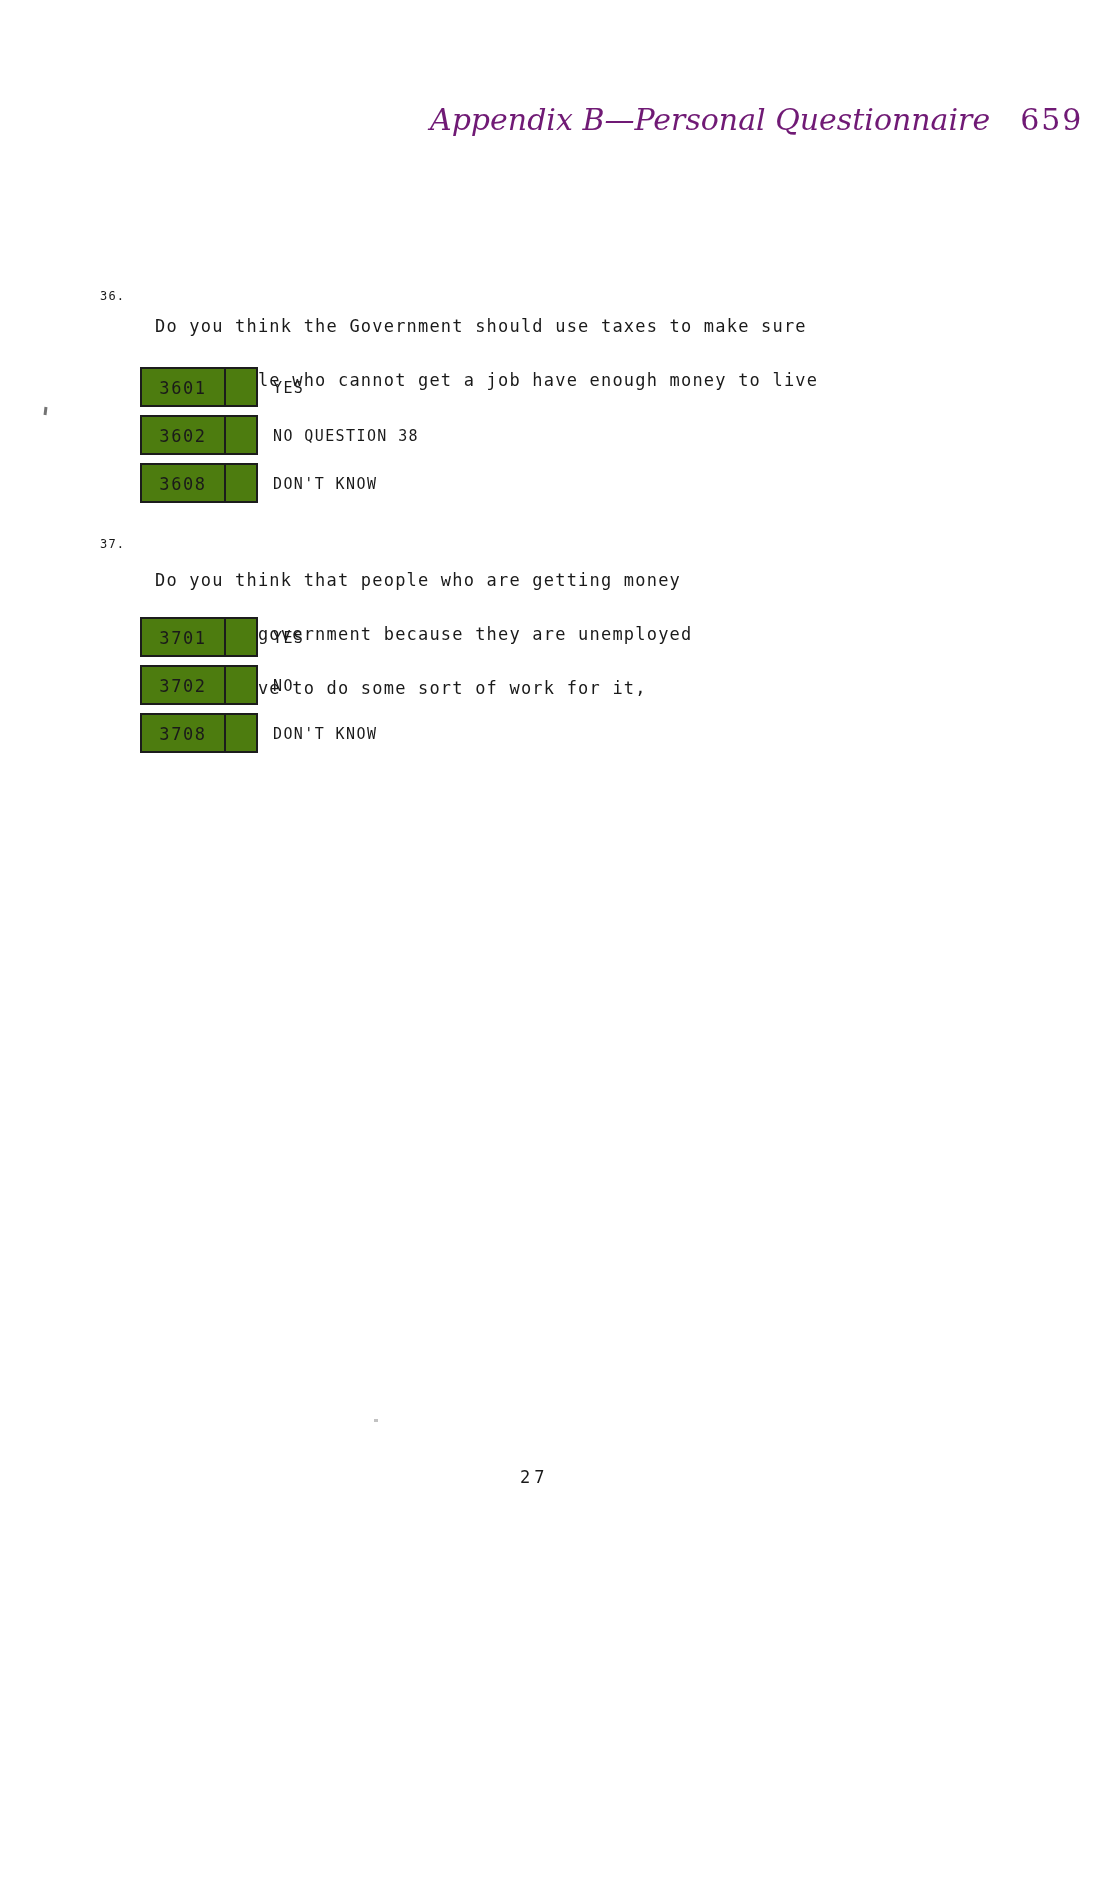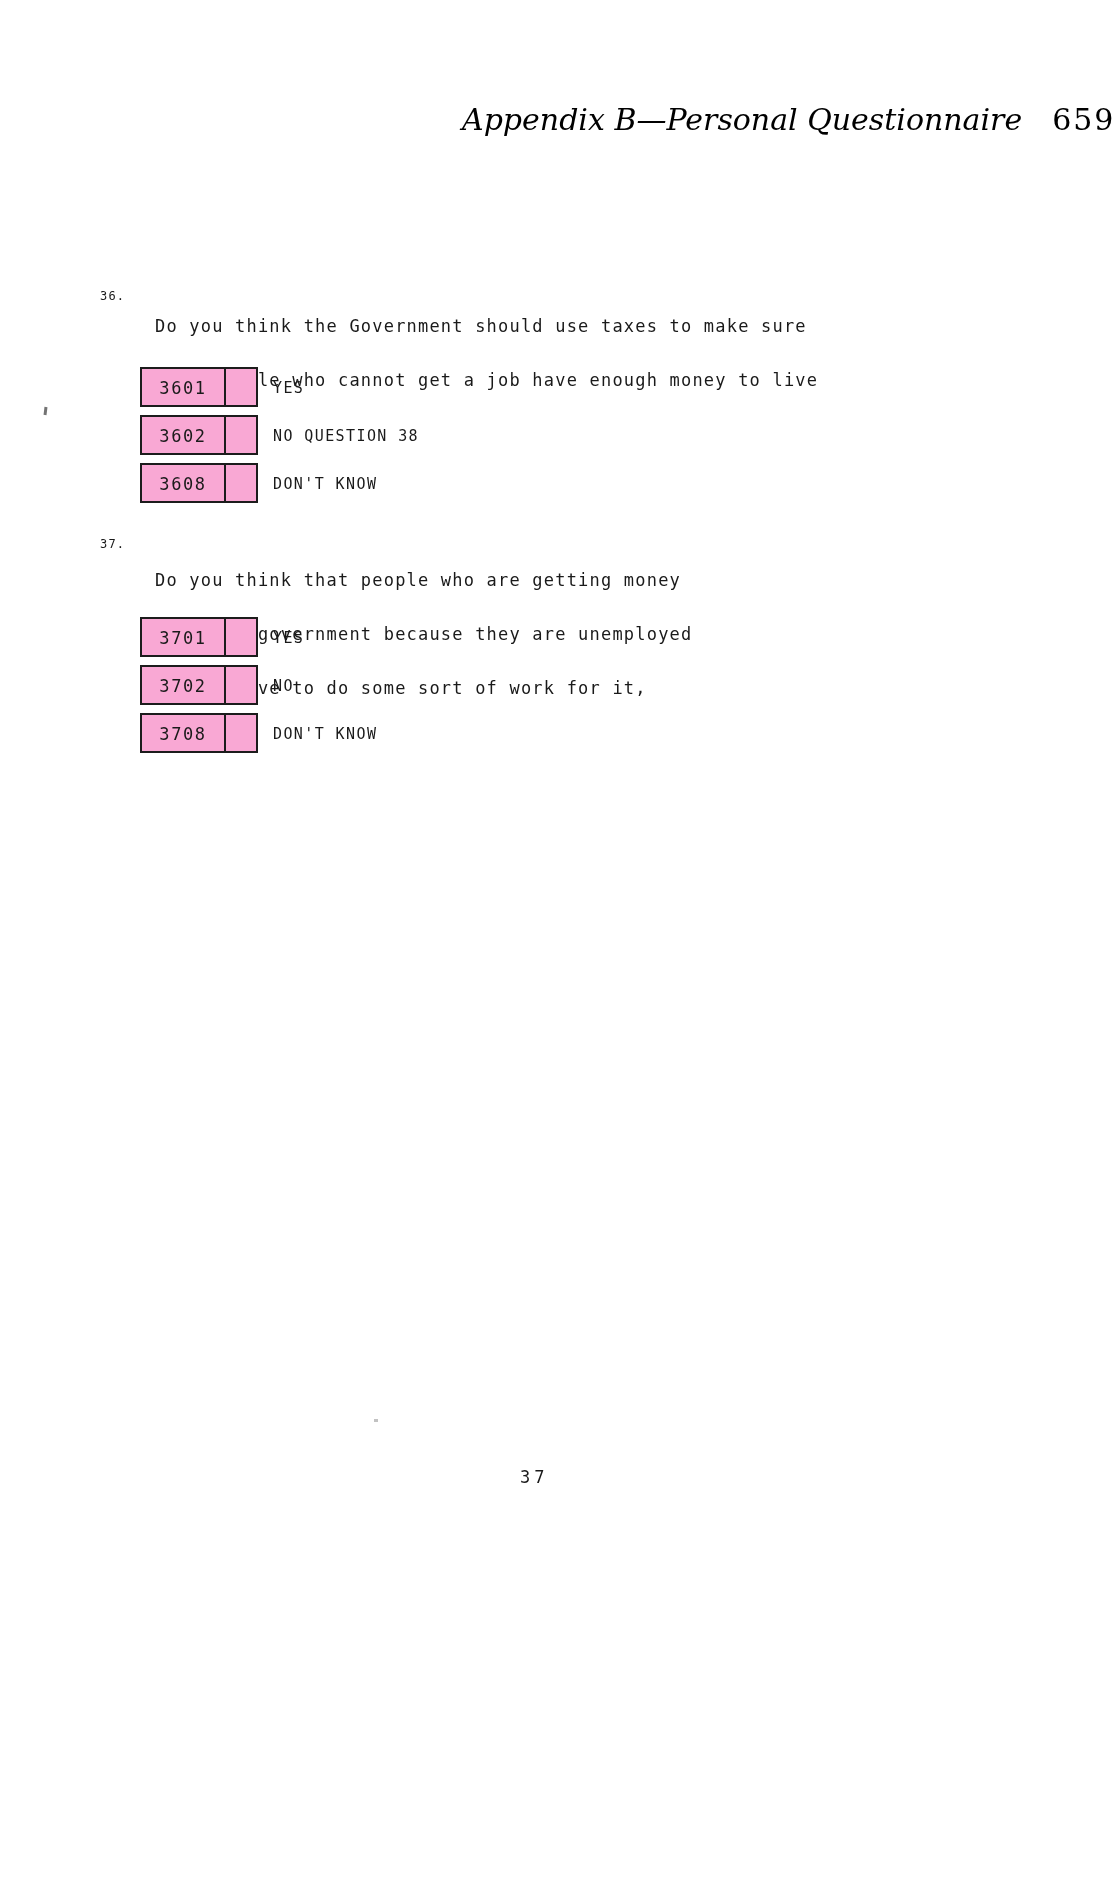--- a/index.html
+++ b/index.html
@@ -12,22 +12,21 @@
     color:#1a1a1a;
     overflow:hidden;
   }
   
   .header{
     position:absolute;left:430px;top:103px;
     font-family:"DejaVu Serif","Liberation Serif",serif;
     font-style:italic;
     font-size:30px;line-height:34px;
     white-space:nowrap;
-    color:#000000;
-    margin-left:32px;
+    color:#701a75;
   }
   .header-page-ref{
     font-style:normal;
     margin-left:30px;
     letter-spacing:2px;
   }
   
   .q-num{
     position:absolute;left:100px;
     font-size:12px;letter-spacing:1.2px;line-height:18px;
@@ -43,21 +42,21 @@
   .opt{
     position:absolute;left:140px;
     display:flex;align-items:center;
     height:40px;
   }
   .codebox{
     box-sizing:border-box;
     width:118px;height:40px;
     border:2px solid #1c1c1c;
     display:flex;
-    background:#f9a8d4;
+    background:#4d7c0f;
   }
   .code-cell{
     box-sizing:border-box;
     width:84px;
     border-right:2px solid #1c1c1c;
     display:flex;align-items:center;justify-content:center;
     font-size:17px;letter-spacing:1.6px;
     padding-top:1px;
   }
   .blank-cell{flex:1;}
@@ -146,18 +145,18 @@
   </div>
 
   <div class="opt" style="top:713px">
     <div class="codebox">
       <span class="code-cell">3708</span>
       <span class="blank-cell"></span>
     </div>
     <span class="opt-label">DON'T KNOW</span>
   </div>
 
-  <span class="page-num">37</span>
+  <span class="page-num">27</span>
 
   <span class="speck-1"></span>
   <span class="speck-2"></span>
 
 </div>
 
 </body></html>

